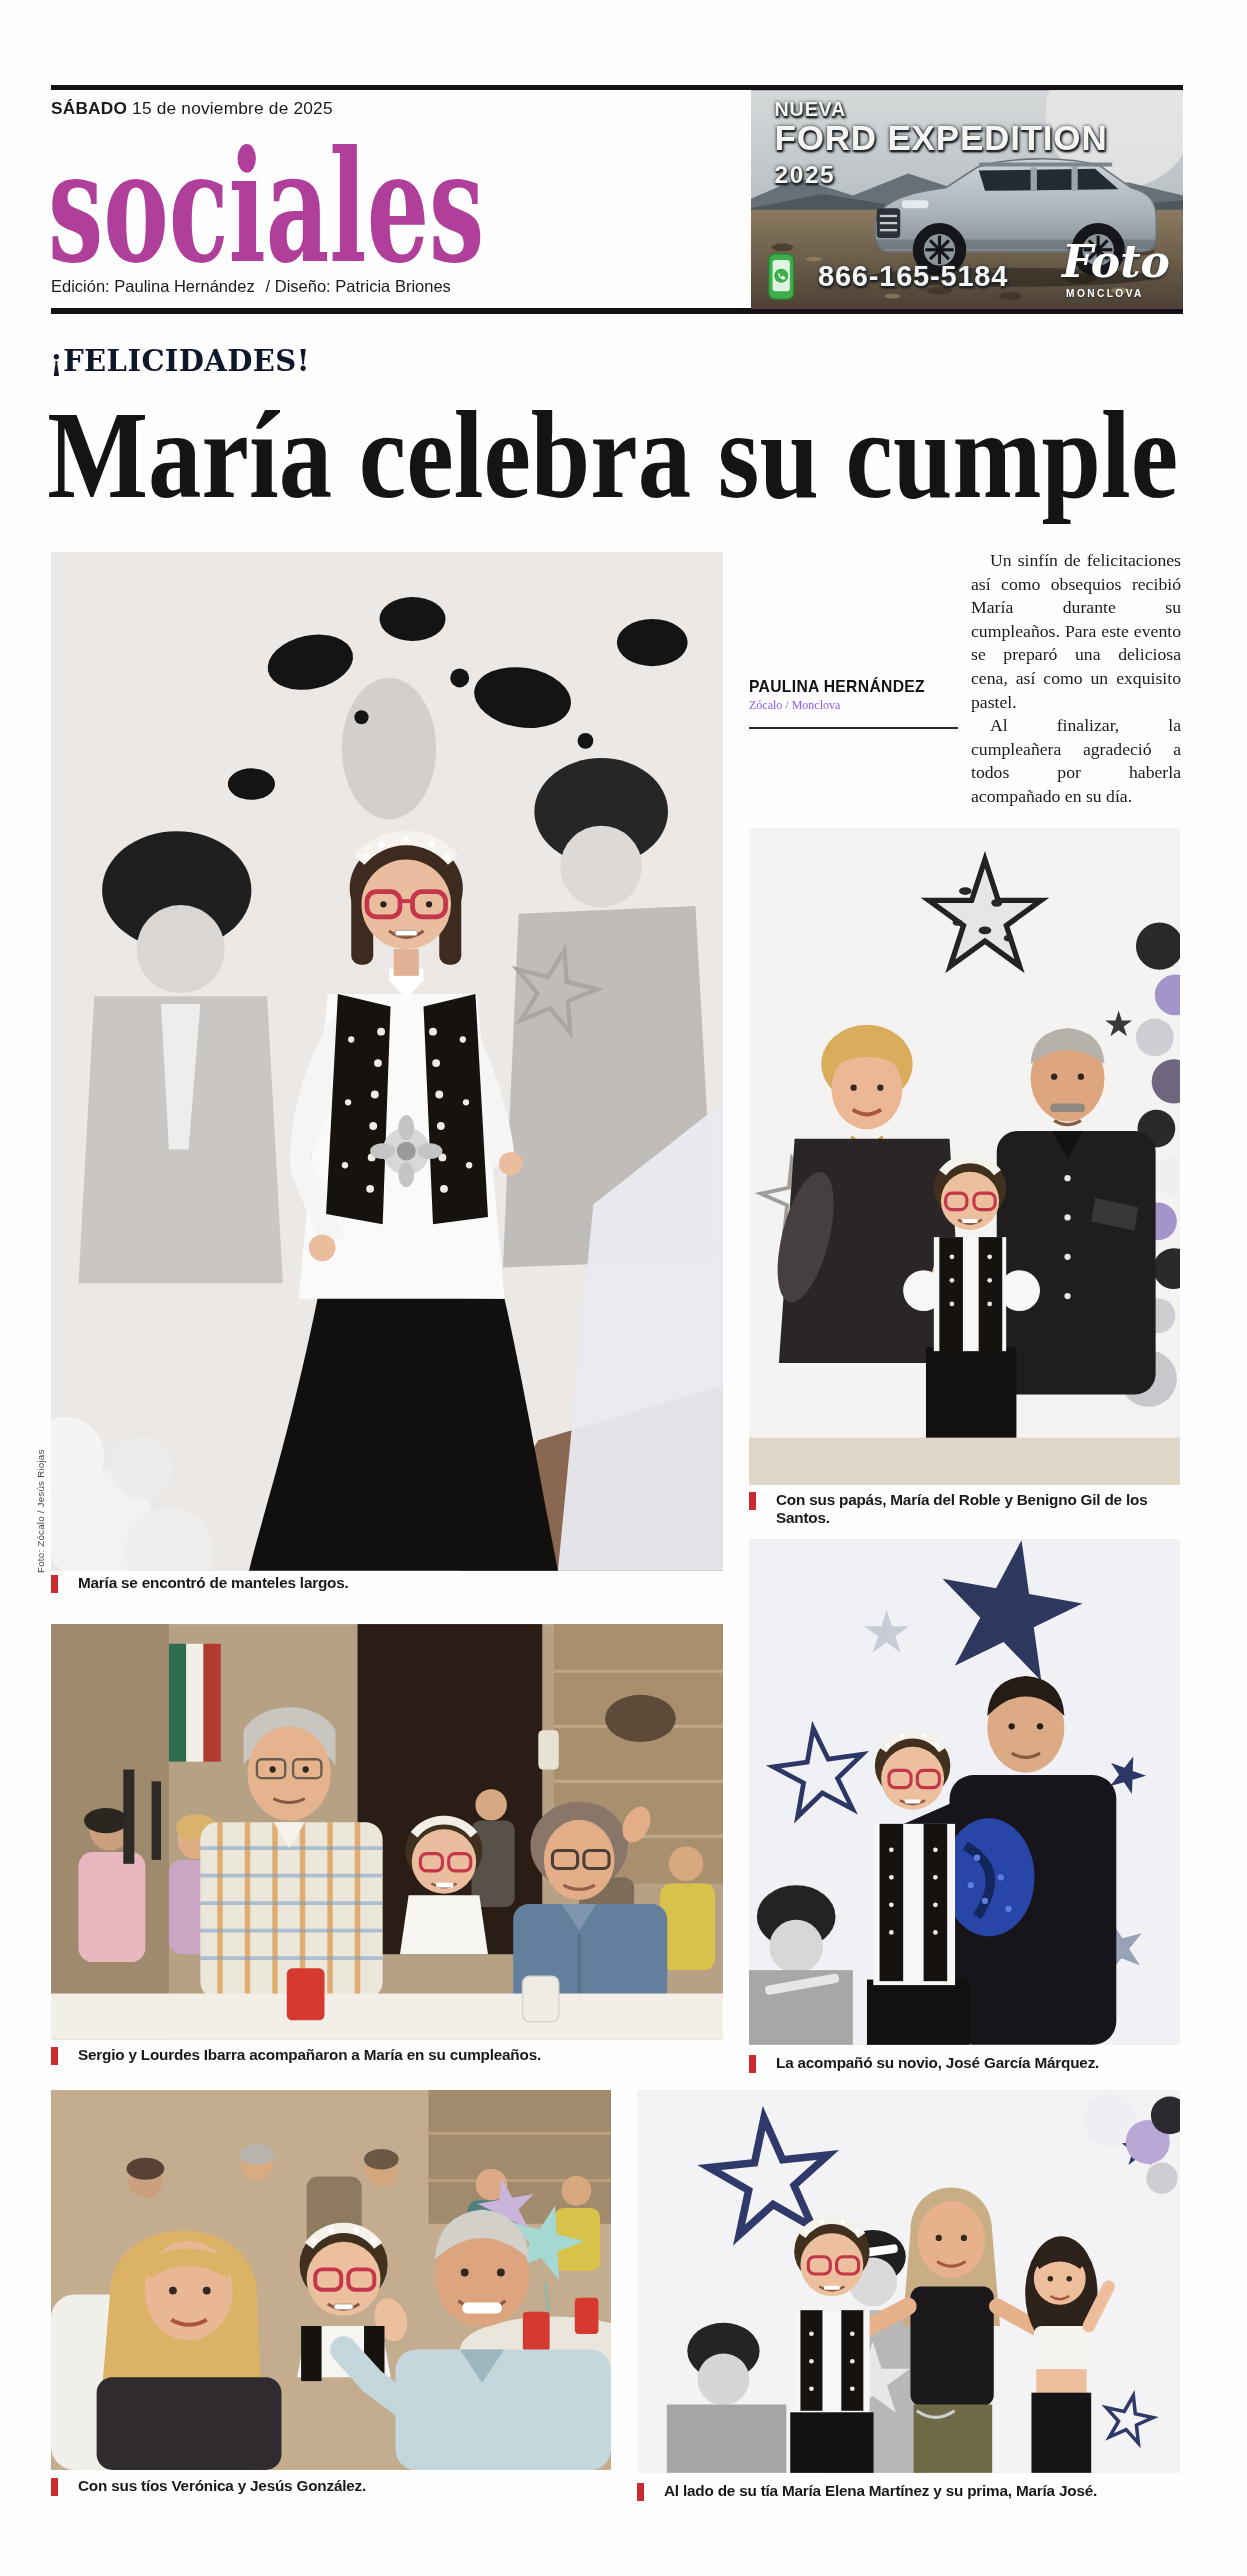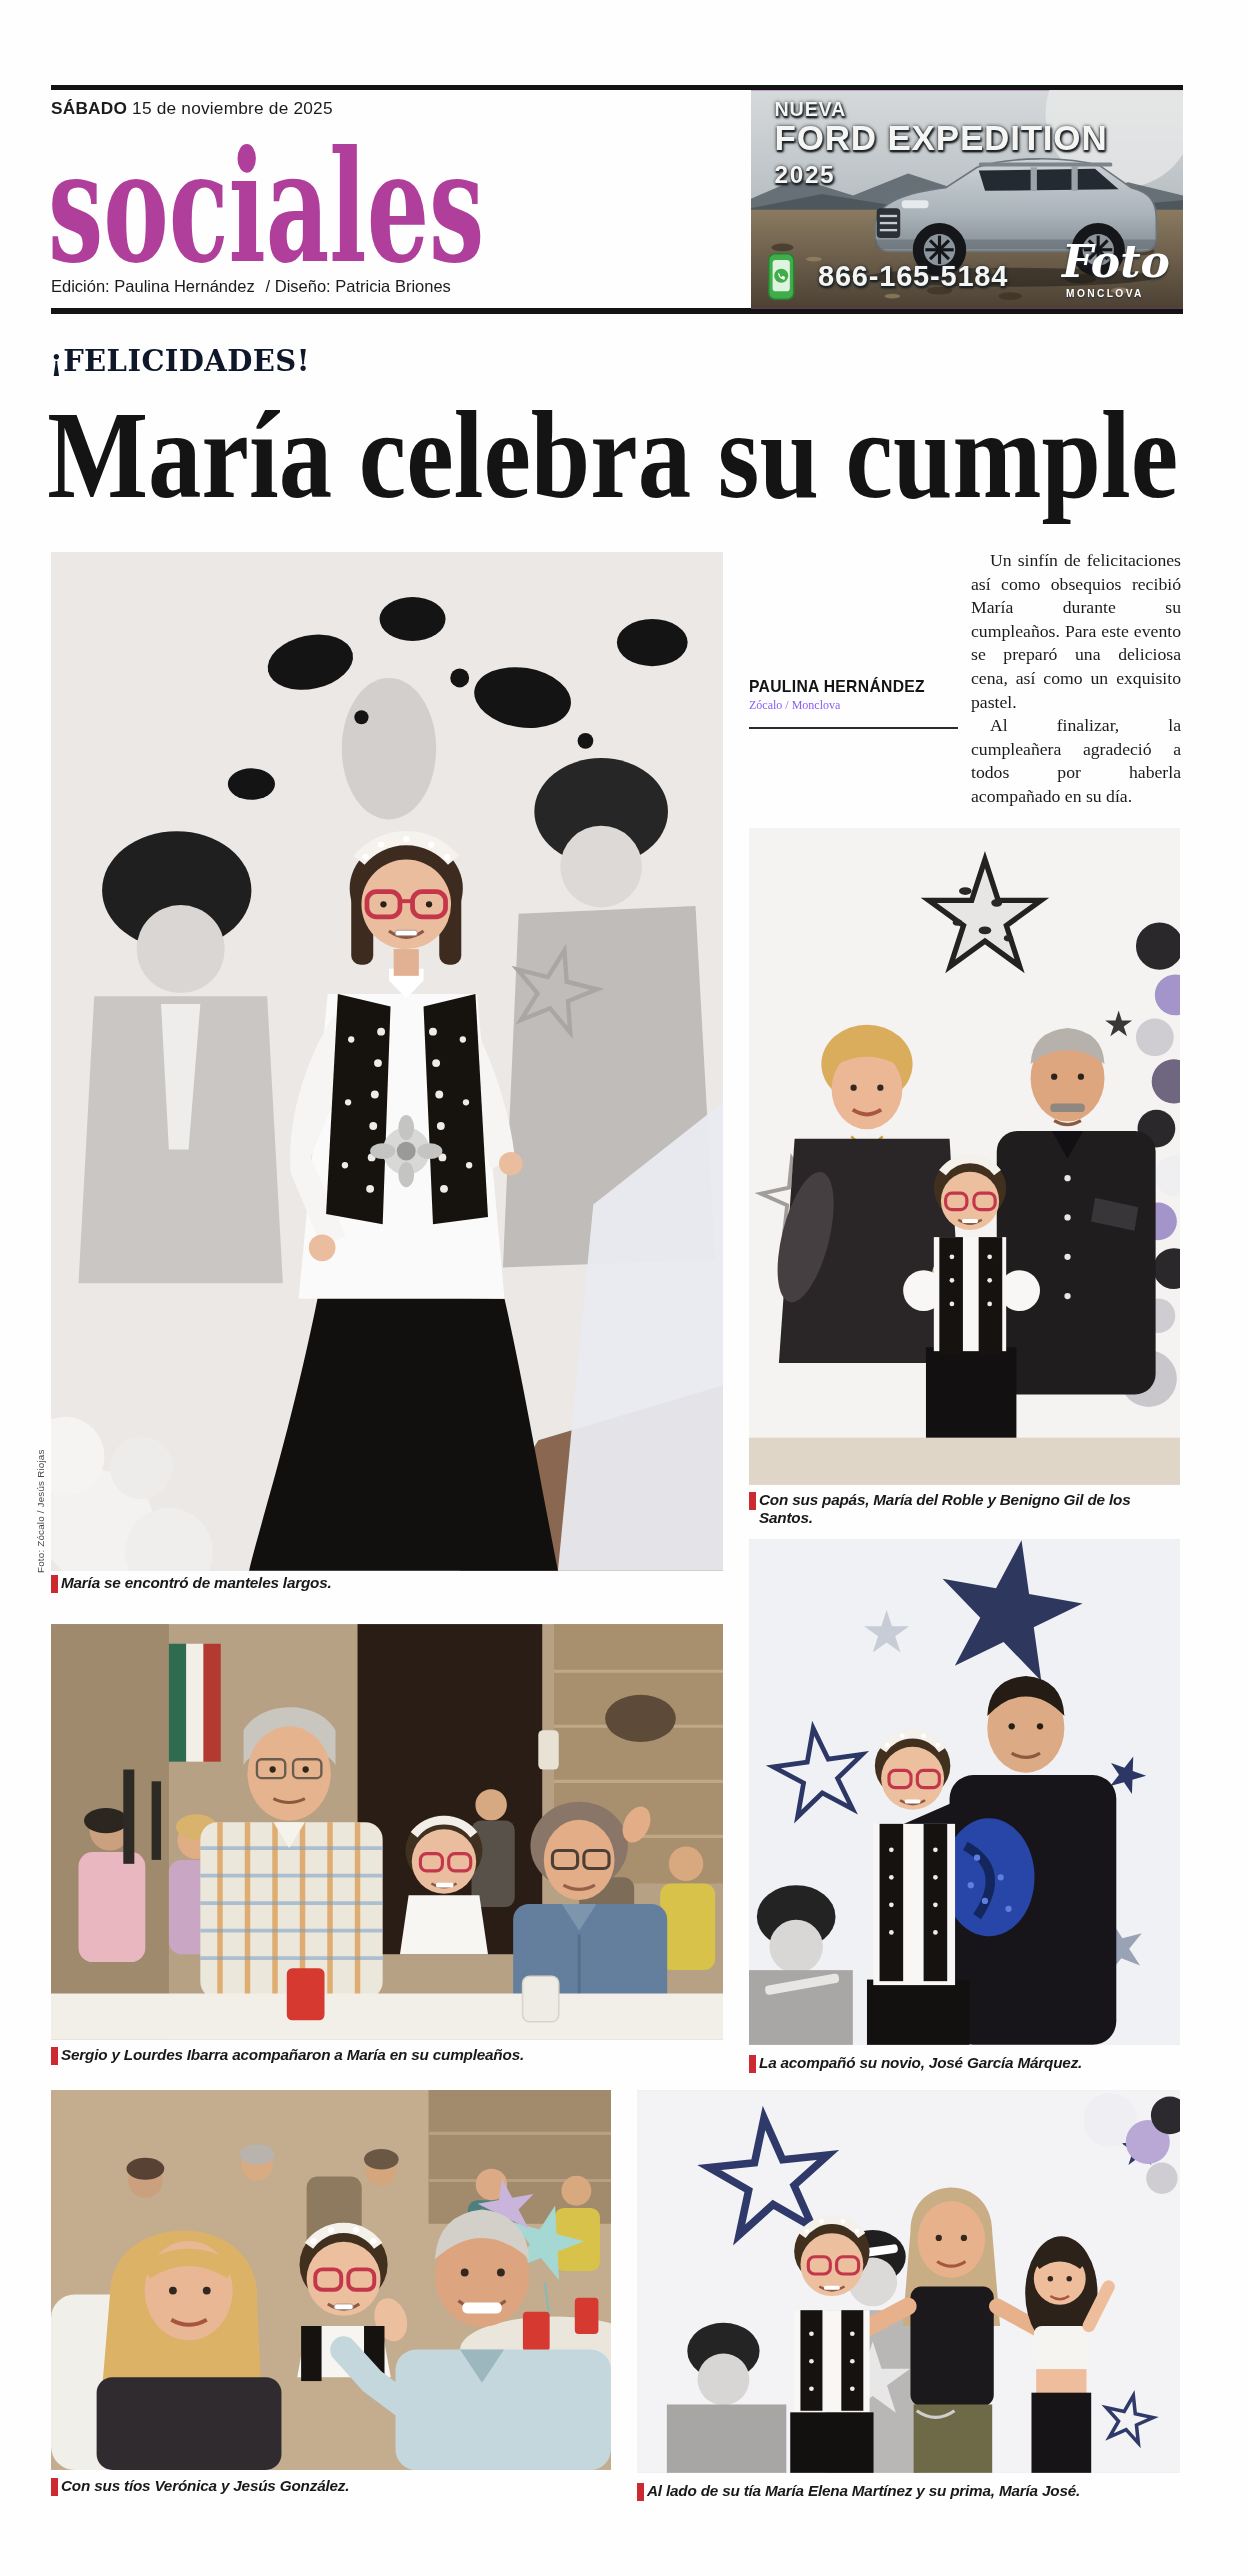--- a/index.html
+++ b/index.html
@@ -29,21 +29,21 @@
   
   .kicker{font-family:"DejaVu Serif",serif;font-weight:bold;font-size:29px;color:#0f172a;letter-spacing:0.4px;}
   .subhead{font-family:"Liberation Serif",serif;font-weight:bold;font-size:35px;line-height:1.08;color:#262422;}
   .byline{font-size:15.7px;font-weight:bold;letter-spacing:0.3px;color:#141414;}
   .source{font-family:Liberation Serif, serif;font-size:12px;color:#8b5cf6;}
   .bodycol{font-family:"Liberation Serif",serif;font-size:17.7px;line-height:23.6px;color:#1d1b1a;
            text-align:justify;}
   .bodycol p{margin:0;}
   .bodycol p.ind{text-indent:19px;}
   
-  .cap{display:flex;align-items:flex-start;gap:3px;font-style:italic;}
+  .cap{display:flex;align-items:flex-start;gap:20px;}
   .capmark{flex:0 0 auto;width:7px;height:18px;background:#cc2a30;margin-top:0.8px;}
   .captext{font-size:15.3px;font-weight:bold;letter-spacing:-0.2px;color:#191919;line-height:1.2;}
   .photo-credit{position:absolute;left:35px;top:1573px;transform:rotate(-90deg);
                 transform-origin:0 0;font-size:9.8px;color:#474747;white-space:nowrap;letter-spacing:0.2px;}
   .ph{position:absolute;overflow:hidden;background:#eceae8;}
   .ph svg{display:block;}
 </style>
 </head>
 <body>
 

